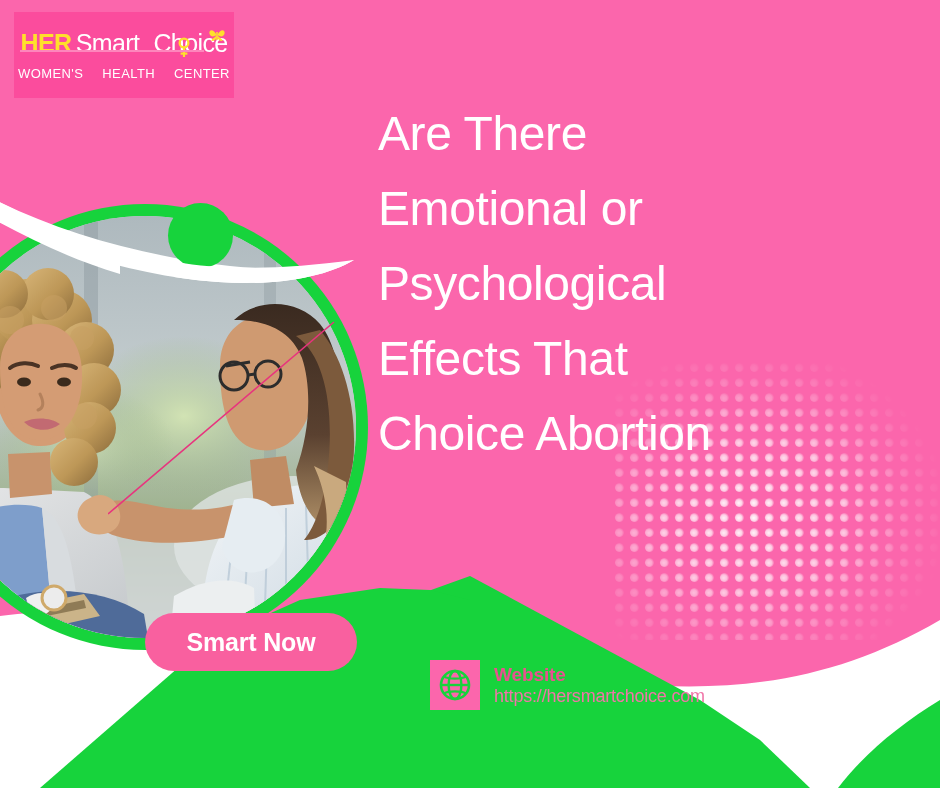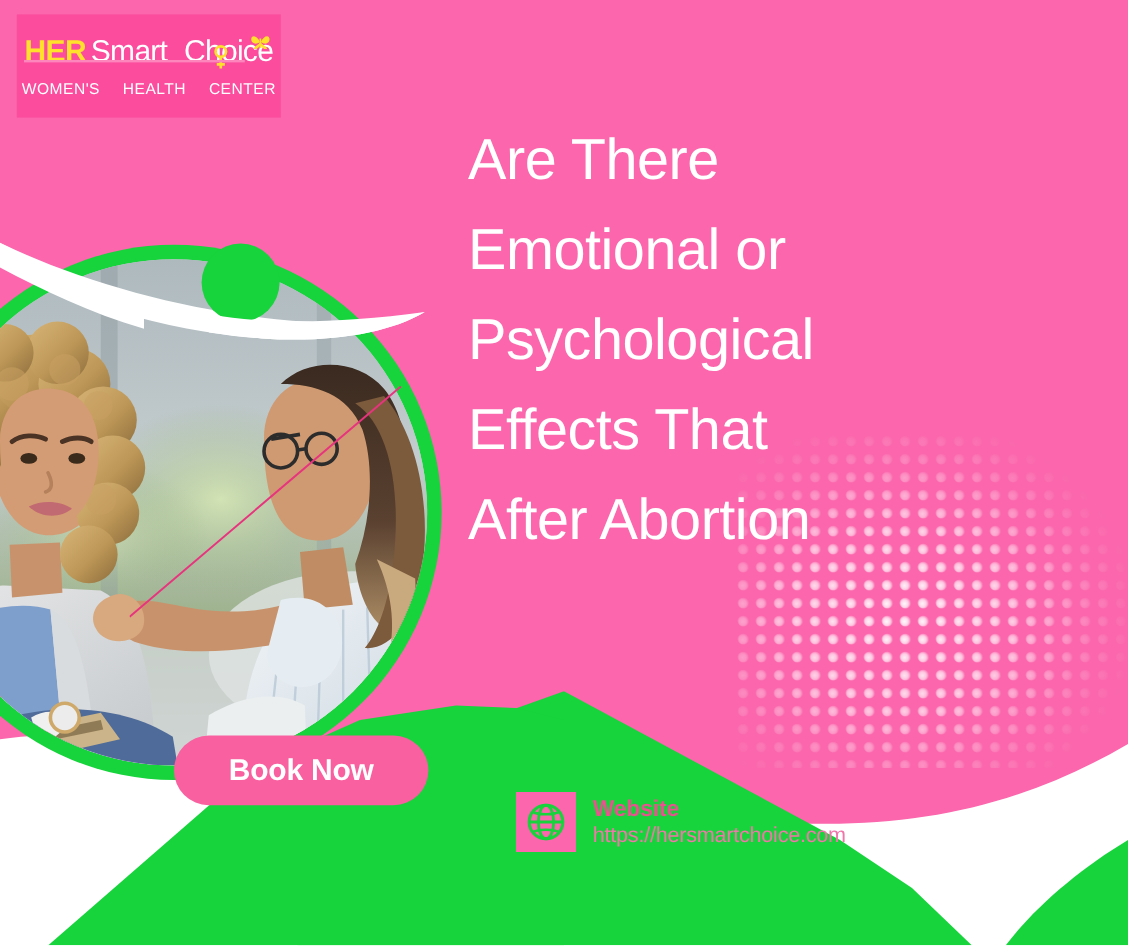--- a/index.html
+++ b/index.html
@@ -181,21 +181,21 @@
     position:absolute;
     z-index:15;
     left:378px; top:96px;
     width:452px;
     color:#ffffff;
     font-size:48px;
     font-weight:400;
     line-height:75px;
     letter-spacing:-0.4px;
   }
-  .headline span{display:block;white-space:nowrap;margin-left:12px;}
+  .headline span{display:block;white-space:nowrap;}
 
   
   .book-now{
     position:absolute;
     z-index:18;
     left:145px; top:613px;
     width:212px; height:58px;
     border-radius:29px;
     background:#F9609F;
     color:#ffffff;
@@ -456,24 +456,24 @@
       <span>HEALTH</span>
       <span>CENTER</span>
     </div>
   </div>
 
   <div class="headline">
     <span>Are There</span>
     <span>Emotional or</span>
     <span>Psychological</span>
     <span>Effects That</span>
-    <span>After Abortion</span>
+    <span>Choice Abortion</span>
   </div>
 
-  <button class="book-now">Book Now</button>
+  <button class="book-now">Smart Now</button>
 
   <div class="website-block">
     <div class="globe-box">
       <svg width="34" height="34" viewBox="0 0 34 34">
         <circle cx="17" cy="17" r="14" fill="none" stroke="#17D33C" stroke-width="2.6"></circle>
         <ellipse cx="17" cy="17" rx="6.4" ry="14" fill="none" stroke="#17D33C" stroke-width="2.4"></ellipse>
         <line x1="3" y1="17" x2="31" y2="17" stroke="#17D33C" stroke-width="2.4"></line>
         <path d="M6.4 8.6 C10 11.2 23.8 11.2 27.6 8.6" fill="none" stroke="#17D33C" stroke-width="2.2"></path>
         <path d="M6.4 25.4 C10 22.8 23.8 22.8 27.6 25.4" fill="none" stroke="#17D33C" stroke-width="2.2"></path>
       </svg>

